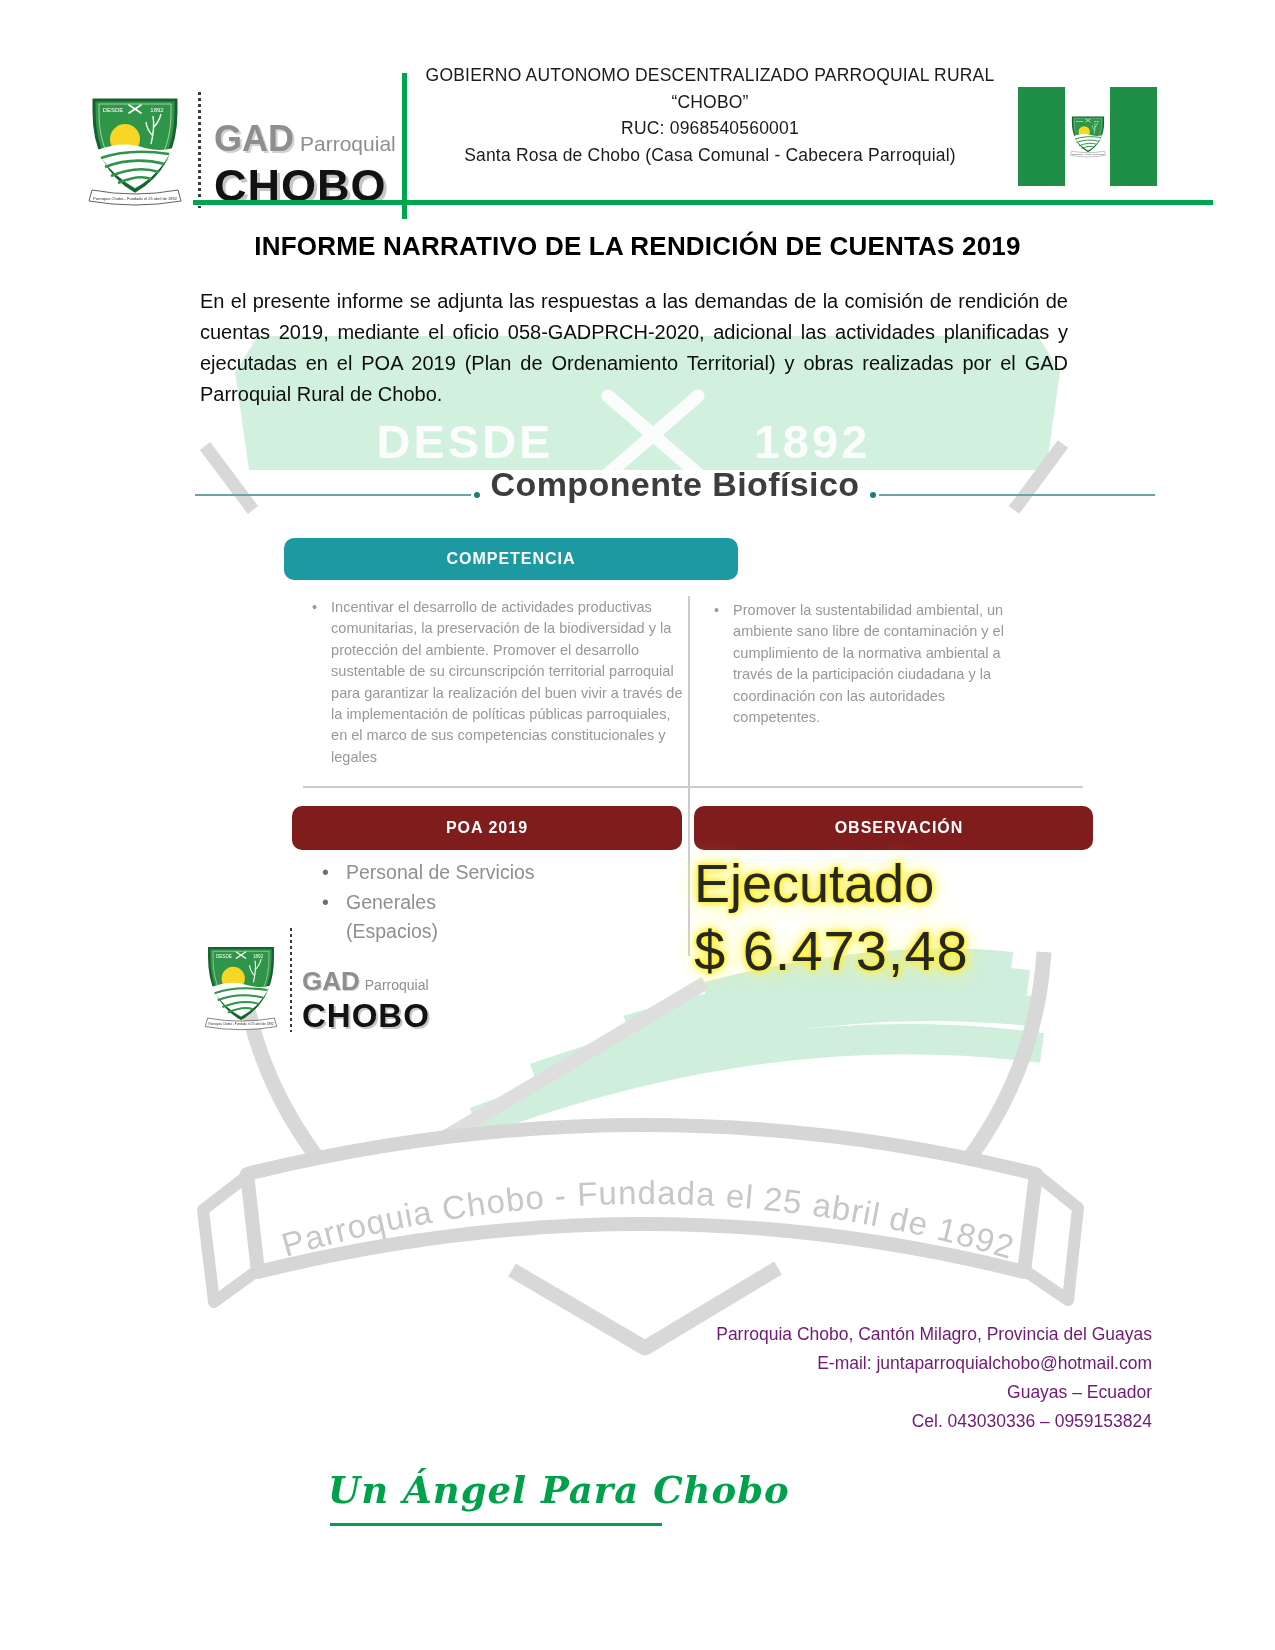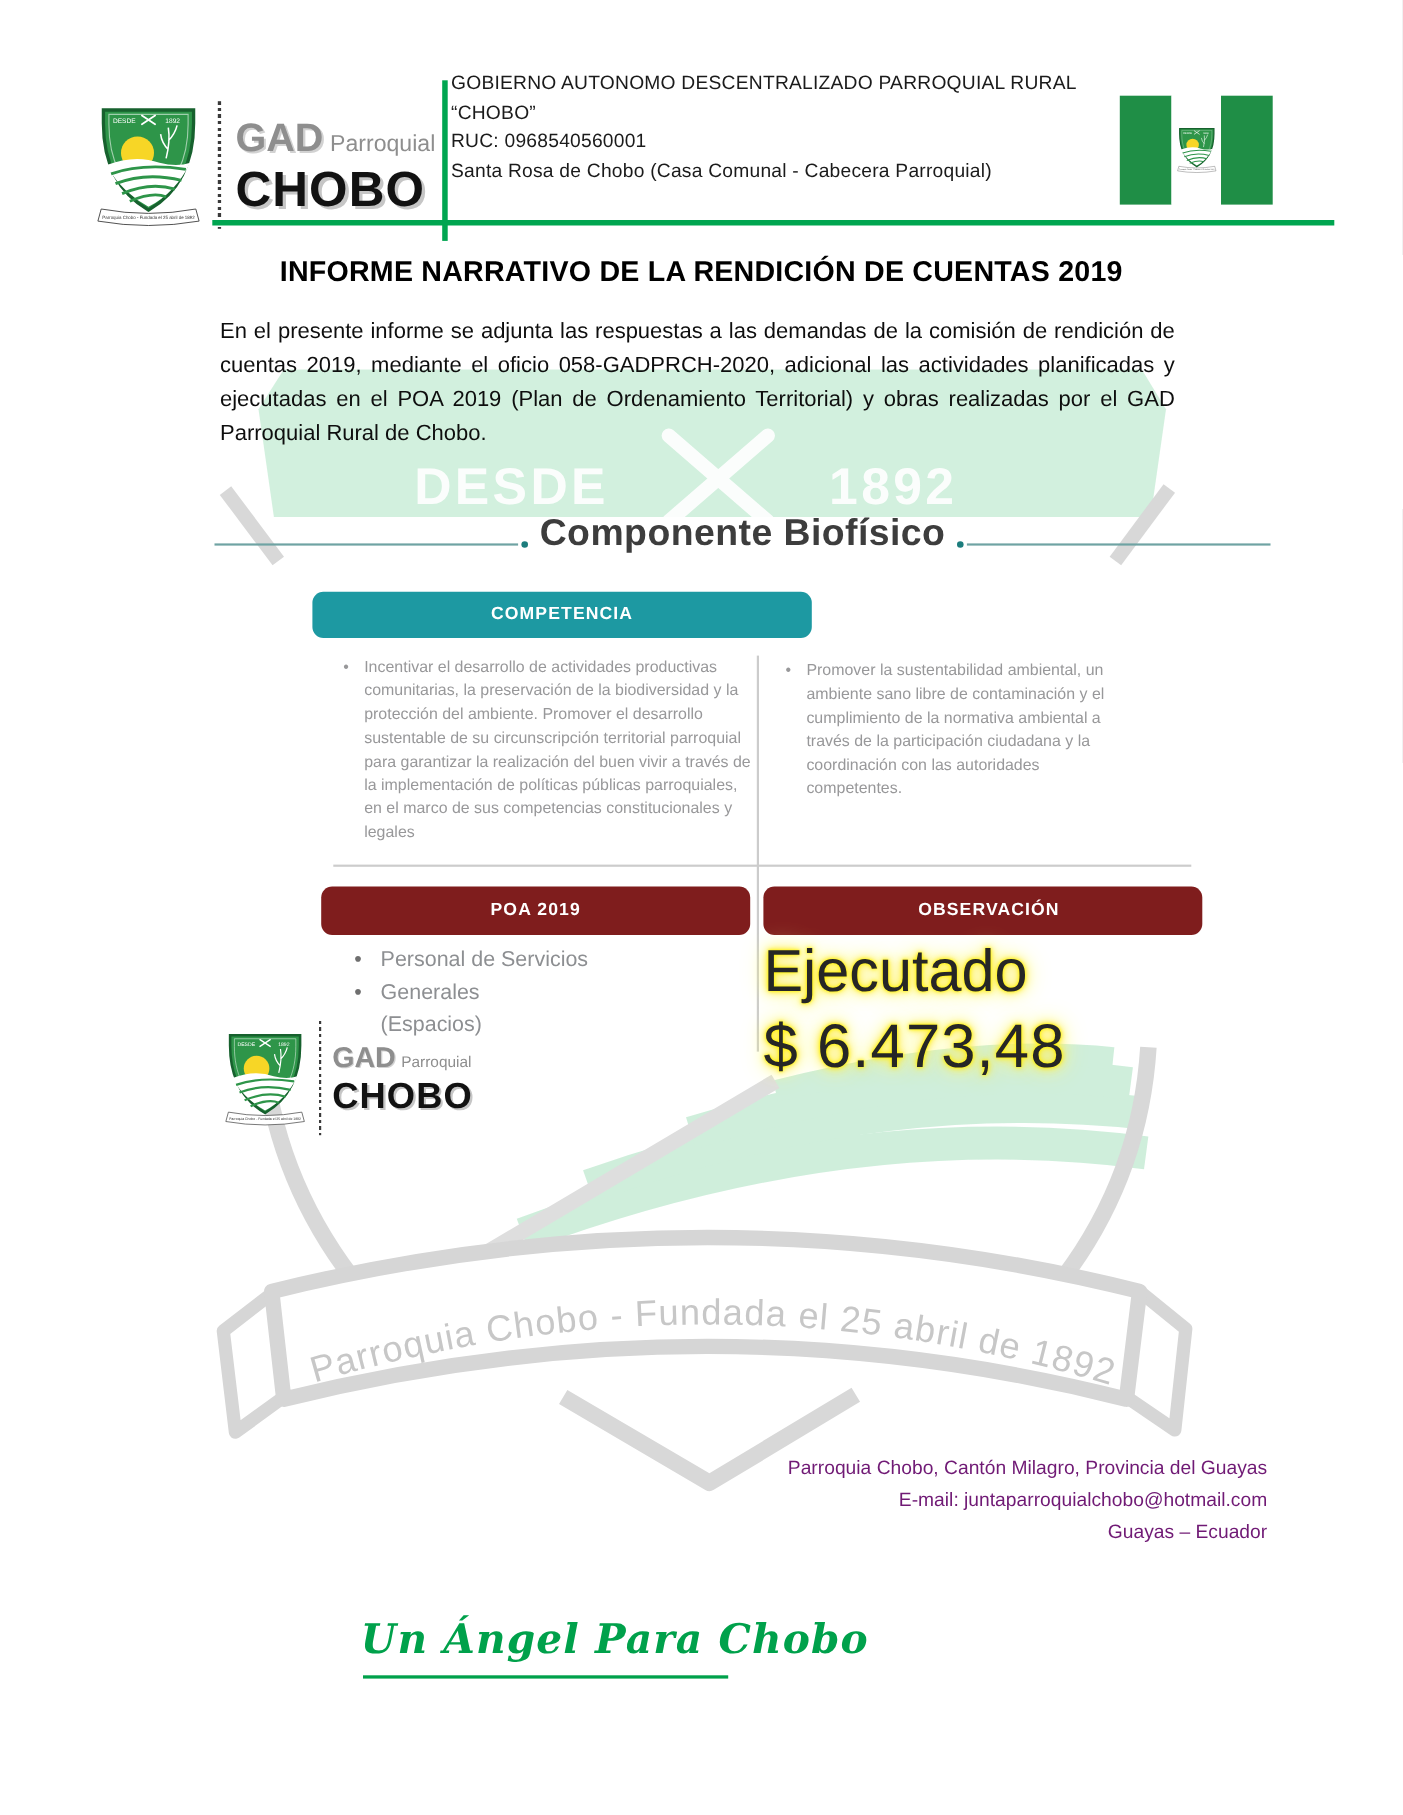--- a/index.html
+++ b/index.html
@@ -7,37 +7,37 @@
     position:relative; width:1275px; height:1650px; margin:0 auto;
     background:#ffffff; overflow:hidden;
     font-family:"Liberation Sans", sans-serif; color:#111;
   }
   .abs { position:absolute; }
 
   
   svg.watermark { position:absolute; left:0; top:0; pointer-events:none; }
 
   
-  .brand { position:absolute; display:flex; align-items:center; gap:13px; }
+  .brand { position:absolute; display:flex; align-items:flex-end; gap:13px; }
   .brand-sep { width:3px; align-self:stretch;
     background:repeating-linear-gradient(to bottom,#3a3a3a 0 3px,transparent 3px 6px); }
   .brand-words { display:flex; flex-direction:column; line-height:1; }
   .brand-main { left:85px; top:92px; height:116px; }
   .brand-main .gad { font-size:36px; font-weight:700; color:#8e8e8e; text-shadow:2px 2px 0 #d2d2d2; }
   .brand-main .parr { font-size:21px; color:#8e8e8e; margin-left:6px; }
   .brand-main .chobo { font-size:45px; font-weight:900; color:#121212; letter-spacing:1px;
     text-shadow:3px 3px 0 #c6c6c6; margin-top:6px; }
   .brand-small { left:202px; top:928px; height:104px; gap:10px; }
   .brand-small .gad { font-size:26px; font-weight:700; color:#8e8e8e; text-shadow:1px 1px 0 #d2d2d2; }
   .brand-small .parr { font-size:14px; color:#8e8e8e; margin-left:5px; }
   .brand-small .chobo { font-size:33px; font-weight:900; color:#121212; letter-spacing:1px;
     text-shadow:2px 2px 0 #c6c6c6; margin-top:5px; }
 
   
-  .org { left:410px; top:62px; width:600px; text-align:left;
+  .org { left:410px; top:62px; width:600px; text-align:center;
     font-size:17.5px; line-height:26.5px; color:#1b1b1b; letter-spacing:.2px; }
 
   
   .flag { left:1018px; top:87px; width:139px; height:99px; display:flex; }
   .flag .stripe-green { width:47px; background:#1F8E46; }
   .flag .stripe-white { width:45px; background:#ffffff; }
   .flag svg { position:absolute; left:50.5px; top:27px; }
 
   
   .hline { left:193px; top:200px; width:1020px; height:5px; background:#00A550; }
@@ -233,15 +233,16 @@
     </div>
   </div>
 
   <div class="abs slogan">Un Ángel Para Chobo</div>
   <div class="abs slogan-underline"></div>
 
   <div class="abs contact">
     <div>Parroquia Chobo, Cantón Milagro, Provincia  del Guayas</div>
     <div>E-mail: juntaparroquialchobo@hotmail.com</div>
     <div>Guayas – Ecuador</div>
+    <div>Cel. 043030336 – 0959153824</div>
   </div>
 
 </div>
 
 </body></html>

